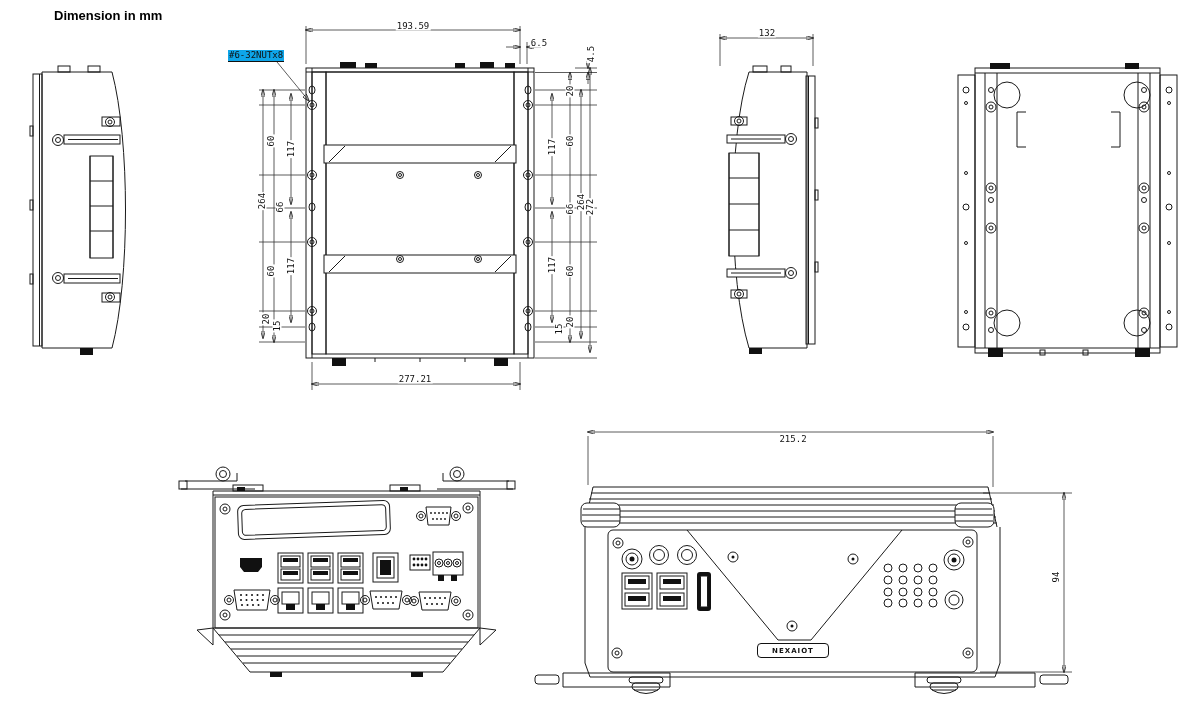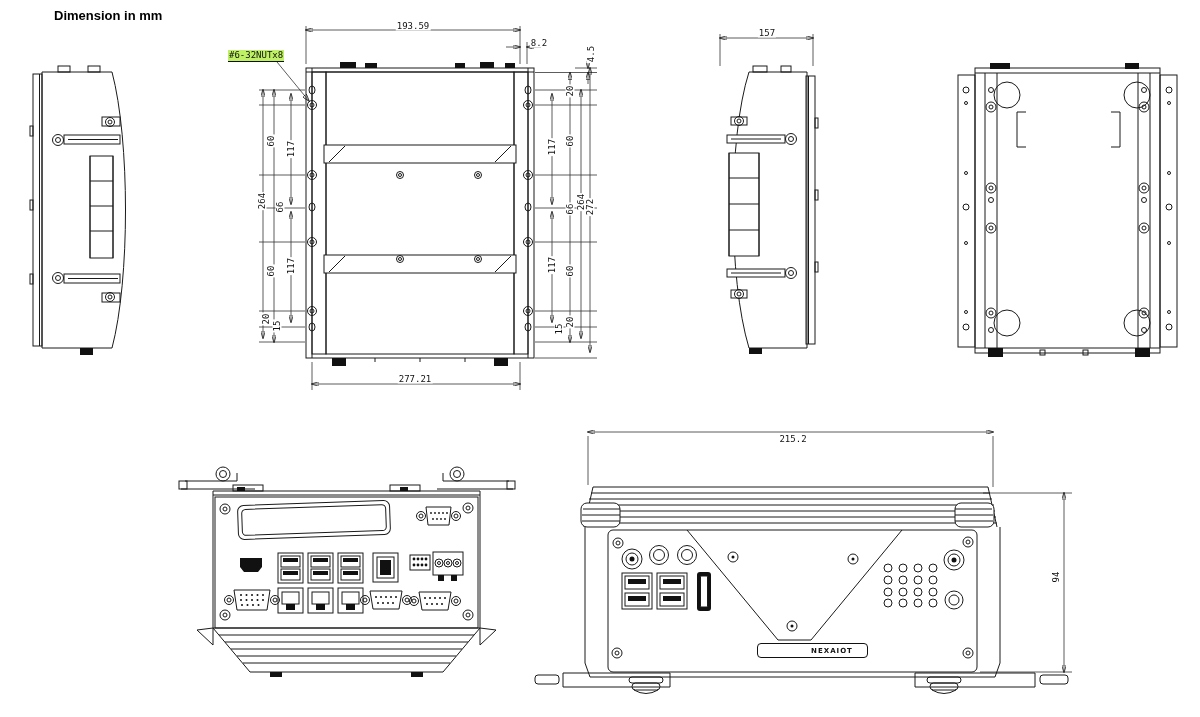--- a/index.html
+++ b/index.html
@@ -9,24 +9,24 @@
   svg line, svg path, svg rect, svg circle, svg ellipse, svg polyline{
     stroke:#1a1a1a;stroke-width:1;fill:none;}
   svg .fB{fill:#111;stroke:none;}
   svg .fW{fill:#fff;}
   svg .dimln{stroke:#333;stroke-width:.8;}
   .title{position:absolute;left:10px;top:8px;font-weight:bold;font-size:13px;color:#000;margin-left:44px;}
   .dim{position:absolute;transform:translate(-50%,-50%);font:9px "DejaVu Sans Mono",monospace;
        color:#111;background:#fff;padding:0 1px;line-height:1;white-space:nowrap;z-index:5;}
   .rot{transform:translate(-50%,-50%) rotate(-90deg);}
   .note{position:absolute;font:9px "DejaVu Sans Mono",monospace;color:#111;
-        border-bottom:1px solid #111;padding:0 1px;line-height:1.2;z-index:5;background:#bef264;}
+        border-bottom:1px solid #111;padding:0 1px;line-height:1.2;z-index:5;background:#0ea5e9;}
   .logo-badge{position:absolute;left:757px;top:643px;width:70px;height:13px;border:1.5px solid #111;
         border-radius:4px;display:flex;align-items:center;justify-content:center;
-        font:bold 7px "DejaVu Sans",sans-serif;letter-spacing:1px;color:#111;background:#fff;z-index:5;padding-left:39px;}
+        font:bold 7px "DejaVu Sans",sans-serif;letter-spacing:1px;color:#111;background:#fff;z-index:5;}
 </style>
 </head>
 <body>
 
 <div id="stage">
 
   <div class="title">Dimension in mm</div>
 
   <svg style="left:28px;top:60px" width="120" height="300" viewBox="0 0 120 300">
     <defs>
@@ -612,21 +612,21 @@
         <line x1="460" y1="258" x2="460" y2="272"></line>
       <rect x="352" y="262" width="34" height="6" rx="3"></rect>
       <rect x="355" y="268" width="28" height="7" rx="3.5"></rect>
       <path d="M357,275 Q369,282 381,275"></path>
       <rect x="465" y="260" width="28" height="9" rx="3"></rect>
       <rect x="-40" y="260" width="24" height="9" rx="3"></rect>
     </g>
   </svg>
 
   <span class="dim" style="left:413px;top:26px">193.59</span>
-  <span class="dim" style="left:539px;top:43px">8.2</span>
+  <span class="dim" style="left:539px;top:43px">6.5</span>
   <span class="dim rot" style="left:591px;top:54px">4.5</span>
   <span class="note" style="left:228px;top:50px">#6-32NUTx8</span>
 
   <span class="dim rot" style="left:271px;top:141px">60</span>
   <span class="dim rot" style="left:291px;top:149px">117</span>
   <span class="dim rot" style="left:280px;top:207px">66</span>
   <span class="dim rot" style="left:262px;top:201px">264</span>
   <span class="dim rot" style="left:271px;top:271px">60</span>
   <span class="dim rot" style="left:291px;top:266px">117</span>
   <span class="dim rot" style="left:266px;top:319px">20</span>
@@ -637,18 +637,18 @@
   <span class="dim rot" style="left:552px;top:147px">117</span>
   <span class="dim rot" style="left:570px;top:209px">66</span>
   <span class="dim rot" style="left:581px;top:202px">264</span>
   <span class="dim rot" style="left:590px;top:207px">272</span>
   <span class="dim rot" style="left:570px;top:271px">60</span>
   <span class="dim rot" style="left:552px;top:265px">117</span>
   <span class="dim rot" style="left:570px;top:322px">20</span>
   <span class="dim rot" style="left:559px;top:329px">15</span>
 
   <span class="dim" style="left:415px;top:379px">277.21</span>
-  <span class="dim" style="left:767px;top:33px">157</span>
+  <span class="dim" style="left:767px;top:33px">132</span>
   <span class="dim" style="left:793px;top:439px">215.2</span>
   <span class="dim rot" style="left:1056px;top:577px">94</span>
 
   <div class="logo-badge">NEXAIOT</div>
 </div>
 
 </body></html>

